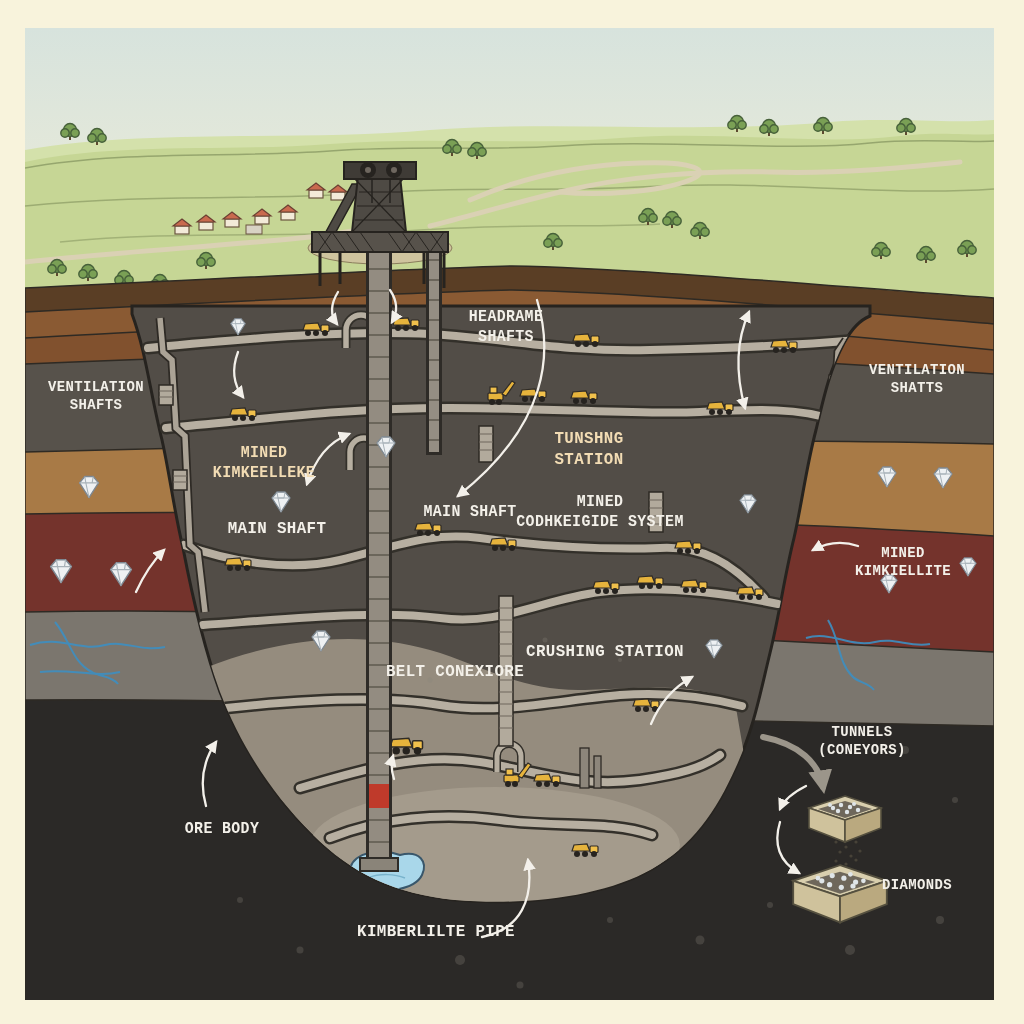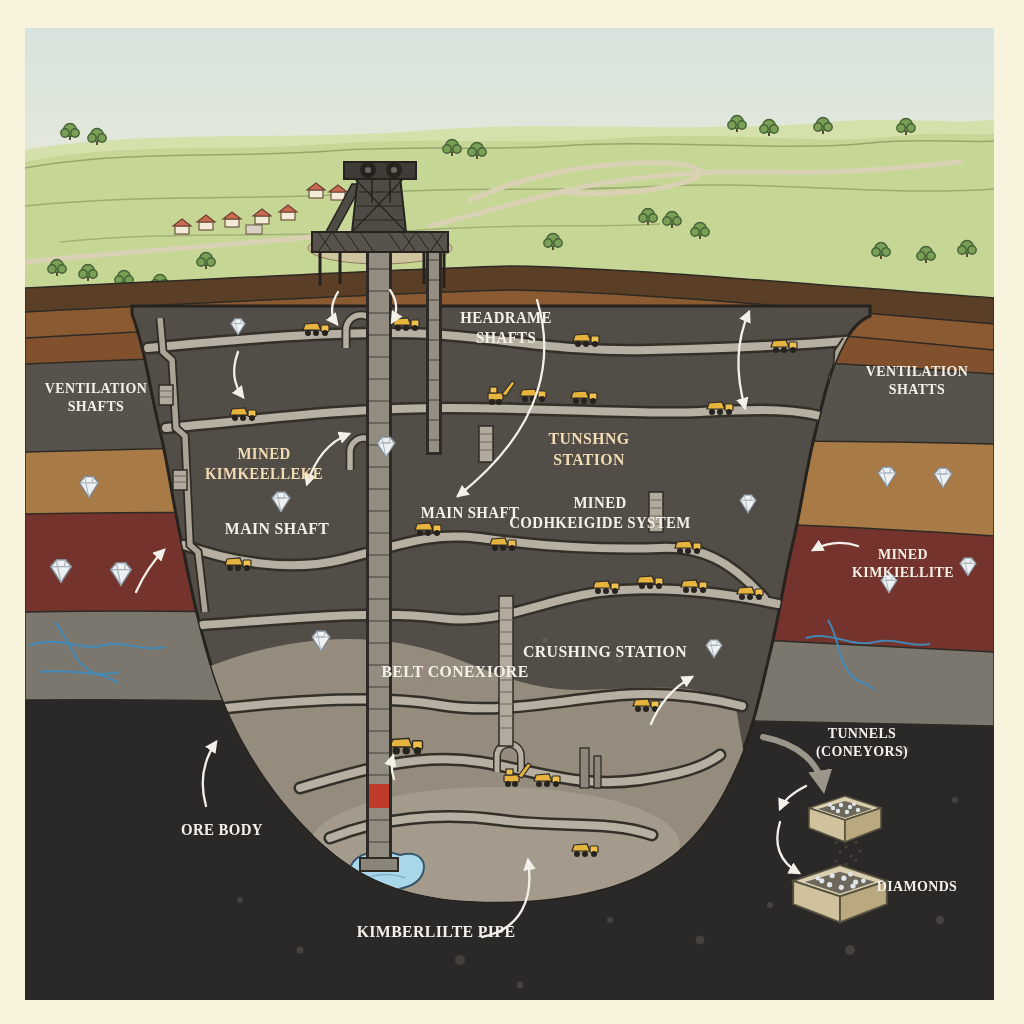--- a/index.html
+++ b/index.html
@@ -1,17 +1,17 @@
 <!DOCTYPE html>
 <html><head>
 <meta charset="utf-8">
 <style>
   html,body{margin:0;padding:0;background:#f8f3dc;}
   .stage{position:relative;width:1024px;height:1024px;background:#8b5cf6;overflow:hidden;
-         font-family:Liberation Serif, serif;}
+         font-family:Liberation Mono, monospace;}
   .stage svg{position:absolute;left:0;top:0;}
   .lbl{position:absolute;transform:translate(-50%,-50%) scaleX(.93);
        font-weight:700;color:#f3f0e9;text-align:center;white-space:pre-line;
        line-height:1.22;letter-spacing:.4px;pointer-events:none;}
   .lbl.cream{color:#f2dcb4;}
 </style>
 </head>
 <body>
 
 <div class="stage">

